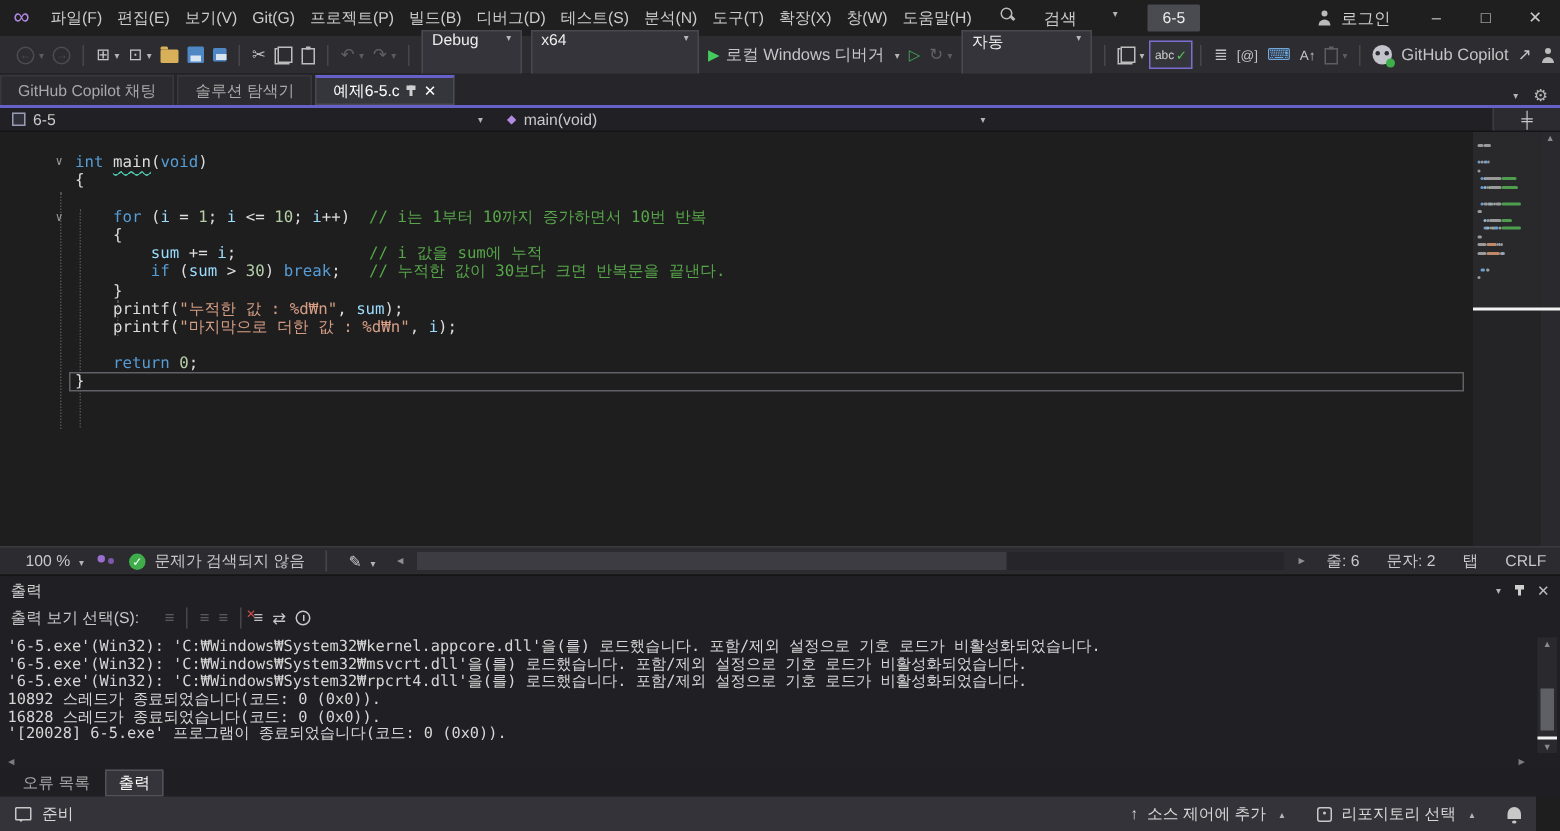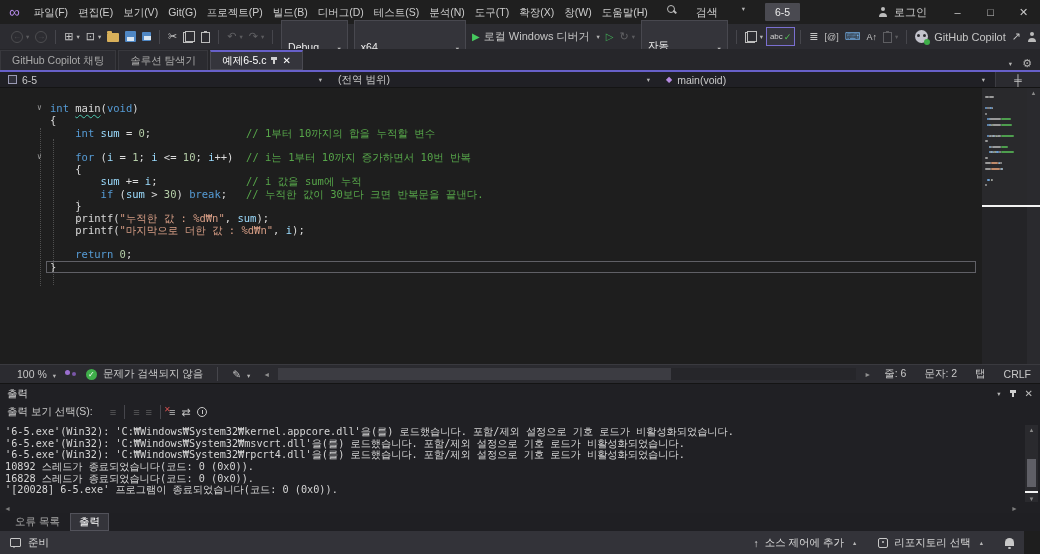--- a/index.html
+++ b/index.html
@@ -22,21 +22,21 @@
   .icon-person::before{content:'';position:absolute;top:0;left:3px;width:4px;height:4px;border-radius:50%;background:#bbb}
   .icon-person::after{content:'';position:absolute;bottom:0;left:1px;width:8px;height:4px;border-radius:4px 4px 0 0;background:#bbb}
   .wc{width:33px;text-align:center;line-height:24px;font-size:11px;color:#c8c8c8}
 
   
   .toolbar{left:0;right:0;top:24px;height:25px;background:#2c2c31;display:flex;align-items:center;padding-left:8px}
   .tbtn{display:flex;align-items:center;height:21px;padding:0 3px;color:#c5c5c5;font-size:11px;white-space:nowrap}
   .dim{opacity:.35}
   .caret{font-size:6.5px;color:#b5b5b5;margin-left:3px}
   .sep{width:1px;height:14px;background:#46464c;margin:0 5px}
-  .combo{height:34px;background:#34343a;border:1px solid #48484f;display:flex;align-items:flex-end;padding:0 6px;color:#ececec;margin:0 3px;font-size:10.5px}
+  .combo{height:34px;background:#34343a;border:1px solid #48484f;display:flex;align-items:flex-start;padding:0 6px;color:#ececec;margin:0 3px;font-size:10.5px}
   .combo .caret{margin-left:auto}
   .circle-nav{width:12px;height:12px;border:1.3px solid #8a8a8a;border-radius:50%;font-size:8px;line-height:10px;text-align:center;color:#8a8a8a}
   .icon-folder{width:12px;height:9px;background:#d8b05a;border-radius:1px;position:relative;margin-top:2px}
   .icon-folder::before{content:'';position:absolute;top:-2px;left:0;width:5px;height:2px;background:#d8b05a;border-radius:1px 1px 0 0}
   .icon-floppy{width:11px;height:11px;background:#4f87c4;border-radius:1px;position:relative}
   .icon-floppy::after{content:'';position:absolute;left:2px;bottom:1px;width:7px;height:4px;background:#d9e6f2}
   .icon-floppy.small{width:9px;height:9px}
   .icon-copy{position:relative;width:12px;height:12px}
   .icon-copy::after{content:'';position:absolute;right:0;top:0;width:8px;height:9px;border:1px solid #bdbdbd;background:#2c2c31}
   .icon-copy::before{content:'';position:absolute;left:0;bottom:0;width:8px;height:9px;border:1px solid #bdbdbd}
@@ -291,43 +291,38 @@
   </div>
 </div>
 <div class="abs accent-line"></div>
 
 <div class="abs navbar">
   <div class="nav-sec" style="width:330px">
     <span class="icon-file"></span>
     <span>6-5</span>
     <span class="caret">▾</span>
   </div>
-  <div class="nav-sec" style="width:328px">
-    <span>(전역 범위)</span>
-    <span class="caret">▾</span>
-  </div>
   <div class="nav-sec" style="width:335px">
     <span class="icon-cube">◆</span>
     <span>main(void)</span>
     <span class="caret">▾</span>
   </div>
   <div class="split-btn">
       <span>╪</span>
     </div>
 </div>
 
 <div class="abs editor">
   <div class="guide" style="left:53px;top:51px;height:146px"></div>
   <div class="guide" style="left:78px;top:112px;height:24px"></div>
   <div class="guide" style="left:40px;top:40px;height:158px"></div>
   <div class="code">
       <div class="cl"></div>
       <div class="cl"><span class="fold">∨</span><span class="kw">int</span><span class="pl"> </span><span class="sq">main</span><span class="pl">(</span><span class="kw">void</span><span class="pl">)</span></div>
       <div class="cl"><span class="pl">{</span></div>
-      <div class="cl"><span class="pl">    </span><span class="kw">int</span><span class="pl"> </span><span class="var">sum</span><span class="pl"> = </span><span class="num">0</span><span class="pl">;               </span><span class="cm">// 1부터 10까지의 합을 누적할 변수</span></div>
       <div class="cl"></div>
       <div class="cl"><span class="fold">∨</span><span class="pl">    </span><span class="kw">for</span><span class="pl"> (</span><span class="var">i</span><span class="pl"> = </span><span class="num">1</span><span class="pl">; </span><span class="var">i</span><span class="pl"> &lt;= </span><span class="num">10</span><span class="pl">; </span><span class="var">i</span><span class="pl">++)  </span><span class="cm">// i는 1부터 10까지 증가하면서 10번 반복</span></div>
       <div class="cl"><span class="pl">    {</span></div>
       <div class="cl"><span class="pl">        </span><span class="var">sum</span><span class="pl"> += </span><span class="var">i</span><span class="pl">;              </span><span class="cm">// i 값을 sum에 누적</span></div>
       <div class="cl"><span class="pl">        </span><span class="kw">if</span><span class="pl"> (</span><span class="var">sum</span><span class="pl"> &gt; </span><span class="num">30</span><span class="pl">) </span><span class="kw">break</span><span class="pl">;   </span><span class="cm">// 누적한 값이 30보다 크면 반복문을 끝낸다.</span></div>
       <div class="cl"><span class="pl">    }</span></div>
       <div class="cl"><span class="pl">    printf(</span><span class="st">"누적한 값 : %d₩n"</span><span class="pl">, </span><span class="var">sum</span><span class="pl">);</span></div>
       <div class="cl"><span class="pl">    printf(</span><span class="st">"마지막으로 더한 값 : %d₩n"</span><span class="pl">, </span><span class="var">i</span><span class="pl">);</span></div>
       <div class="cl"></div>
       <div class="cl"><span class="pl">    </span><span class="kw">return</span><span class="pl"> </span><span class="num">0</span><span class="pl">;</span></div>

